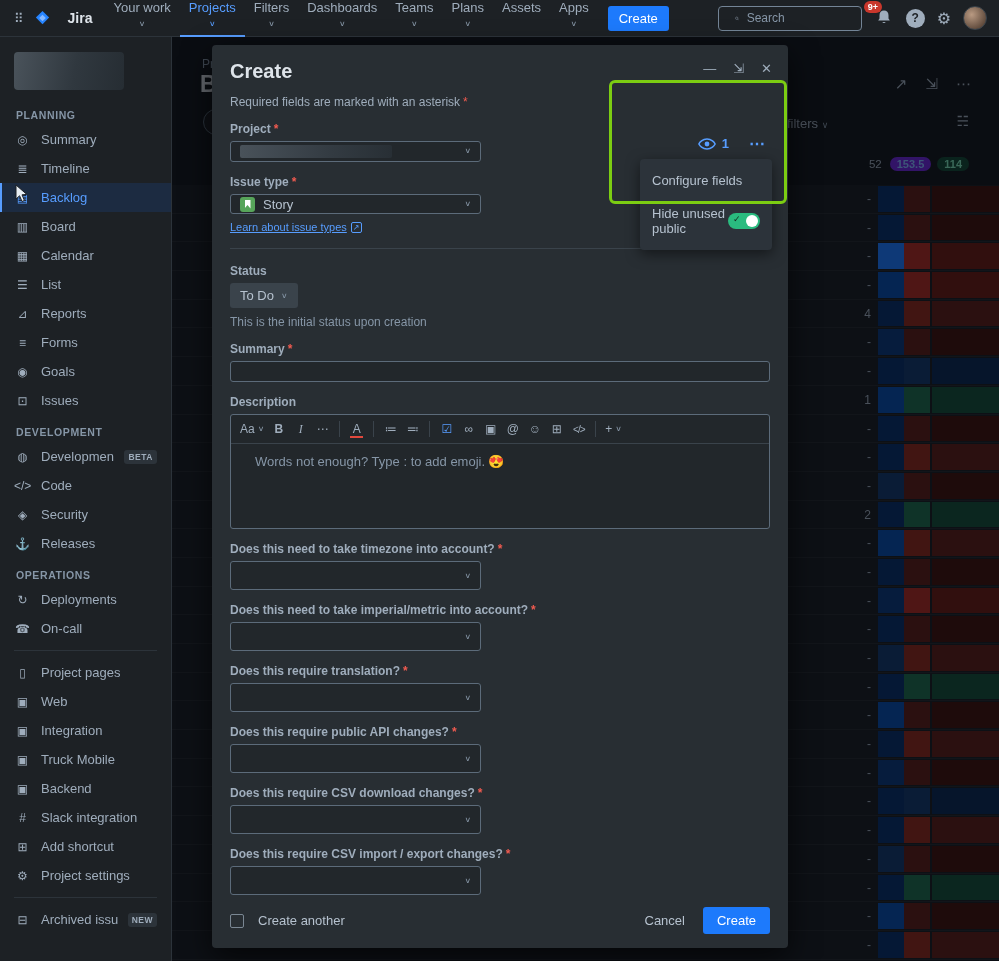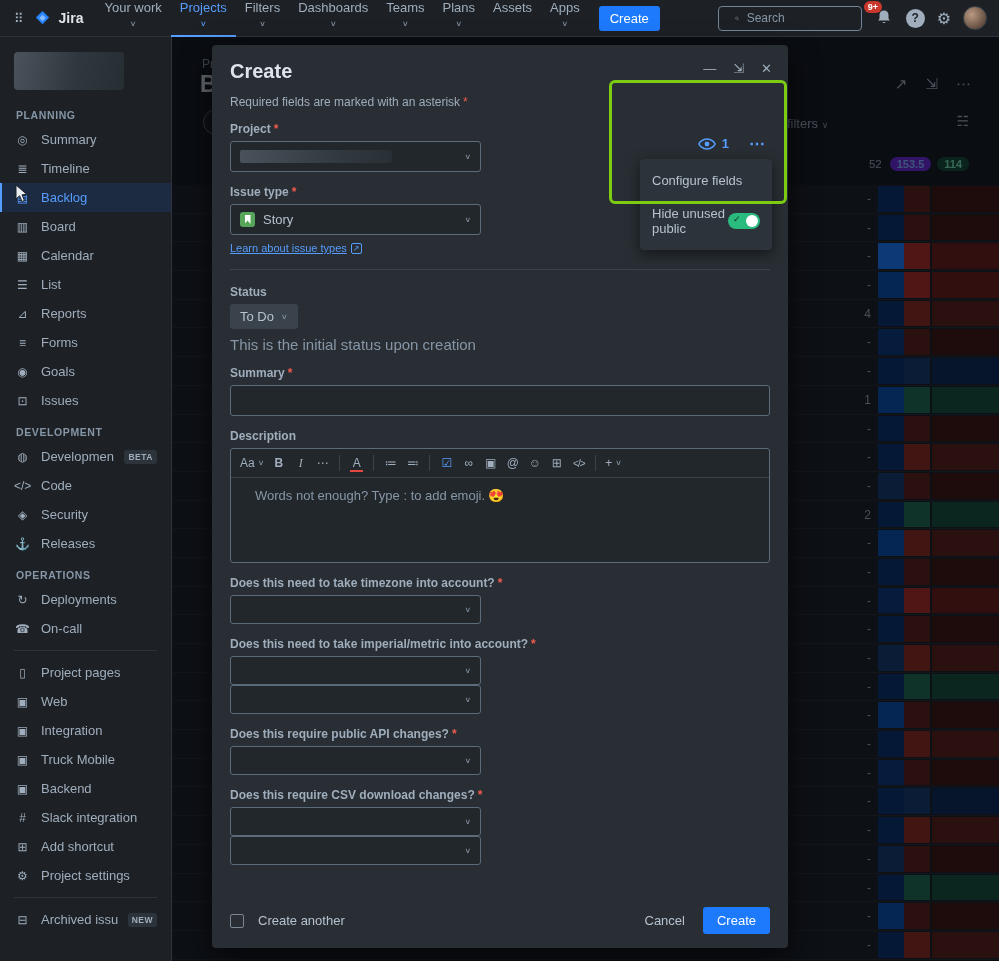--- a/index.html
+++ b/index.html
@@ -11,21 +11,21 @@
   }
   i { font-style:normal; }
 
   
   .topnav{
     position:fixed; top:0; left:0; width:999px; height:37px; z-index:50;
     background:#1d2125; border-bottom:1px solid #2c333a;
     display:flex; align-items:center; padding:0 12px 0 8px; gap:2px;
   }
   .nav-grid{ color:#9fadbc; font-size:13px; padding:0 6px; cursor:pointer; }
-  .jira-logo{ display:flex; align-items:center; gap:8px; padding:0 10px 0 2px;text-align:right; }
+  .jira-logo{ display:flex; align-items:center; gap:17px; padding:0 10px 0 2px;text-align:right; }
   .jira-logo b{ color:#dee4ea; font-size:14px; font-weight:700; }
   #nav-items{ display:flex; align-items:stretch; height:37px; }
   .nav-item{ display:flex; align-items:center; gap:4px; padding:0 9px; color:#9fadbc; cursor:pointer;flex-direction:column; }
   .nav-item.active{ color:#579dff; box-shadow:inset 0 -2px 0 #579dff; }
   .chv{ font-size:9px; color:#8696a7; transform:scaleY(.8); }
   .nav-item.active .chv{ color:#579dff; }
   .nav-create{
     margin-left:8px; background:#1d7afc; color:#fff; border:none; border-radius:3px;
     font-size:13px; padding:5px 11px; font-family:inherit; cursor:pointer;
   }
@@ -153,21 +153,21 @@
   .story-ic i{ width:6px; height:9px; background:#fff; clip-path:polygon(0 0,100% 0,100% 100%,50% 62%,0 100%); }
   .sel-text{ font-size:13px; color:#b6c2cf; }
   .learn-link{ margin-top:7px; font-size:11px; color:#579dff; display:flex; gap:4px; align-items:center; cursor:pointer; }
   .learn-link u{ text-decoration:underline; }
   .ext{ font-size:8px; border:1px solid #579dff; border-radius:2px; padding:0 1px; line-height:9px; }
   .m-div{ border-top:1px solid #3a434b; margin:15px 0 2px; width:100%; }
   .status-btn{
     display:inline-flex; align-items:center; gap:7px; background:#3a434b; color:#b6c2cf;
     border-radius:3px; padding:5px 10px; font-size:13px; cursor:pointer;
   }
-  .status-help{ margin-top:7px; font-size:15px; color:#8696a7; }
+  .status-help{ margin-top:7px; font-size:12px; color:#8696a7; }
   .txt-input{
     width:100%; height:31px; background:#22272b; border:1px solid #5c6b7a; border-radius:3px;
     color:#b6c2cf; font-family:inherit; font-size:13px; padding:0 8px; outline:none;
   }
   .editor{ width:100%; border:1px solid #5c6b7a; border-radius:3px; background:#22272b; }
   .tb{ display:flex; align-items:center; gap:1px; padding:3px 6px; border-bottom:1px solid #3a434b; }
   .tb-btn{
     min-width:21px; height:22px; display:inline-flex; align-items:center; justify-content:center;
     color:#9fadbc; font-size:12px; border-radius:3px; cursor:pointer; padding:0 3px; position:relative;
   }
@@ -674,31 +674,33 @@
 
     <div id="questions" style="width:100%">
         <div class="f-label"><span>Does this need to take timezone into account?</span><i class="ast">*</i></div>
         <div class="select w250 h28">
           <i class="chv">∨</i>
         </div>
         <div class="f-label"><span>Does this need to take imperial/metric into account?</span><i class="ast">*</i></div>
         <div class="select w250 h28">
           <i class="chv">∨</i>
         </div>
+        <div class="f-label"><span>Does this require translation?</span><i class="ast">*</i></div>
         <div class="select w250 h28">
           <i class="chv">∨</i>
         </div>
         <div class="f-label"><span>Does this require public API changes?</span><i class="ast">*</i></div>
         <div class="select w250 h28">
           <i class="chv">∨</i>
         </div>
         <div class="f-label"><span>Does this require CSV download changes?</span><i class="ast">*</i></div>
         <div class="select w250 h28">
           <i class="chv">∨</i>
         </div>
+        <div class="f-label"><span>Does this require CSV import / export changes?</span><i class="ast">*</i></div>
         <div class="select w250 h28">
           <i class="chv">∨</i>
         </div>
       </div>
   </div>
 
   <div class="m-foot">
     <span class="chk"></span>
     <span class="chk-lb">Create another</span>
     <button class="btn-cancel">Cancel</button>

